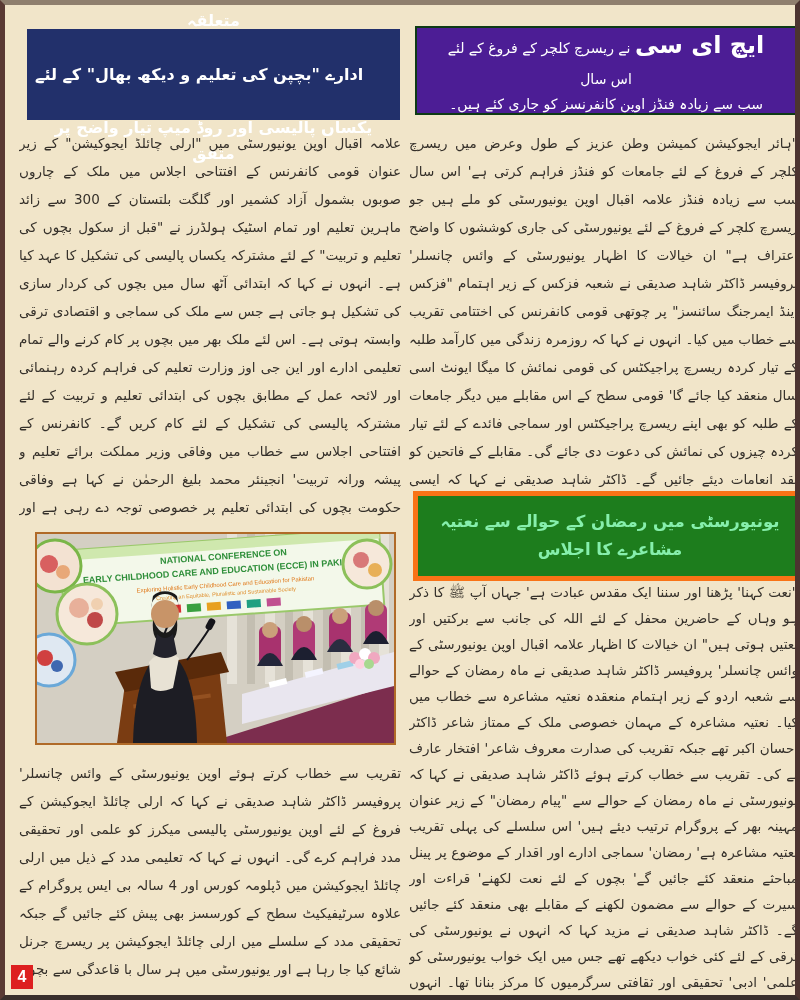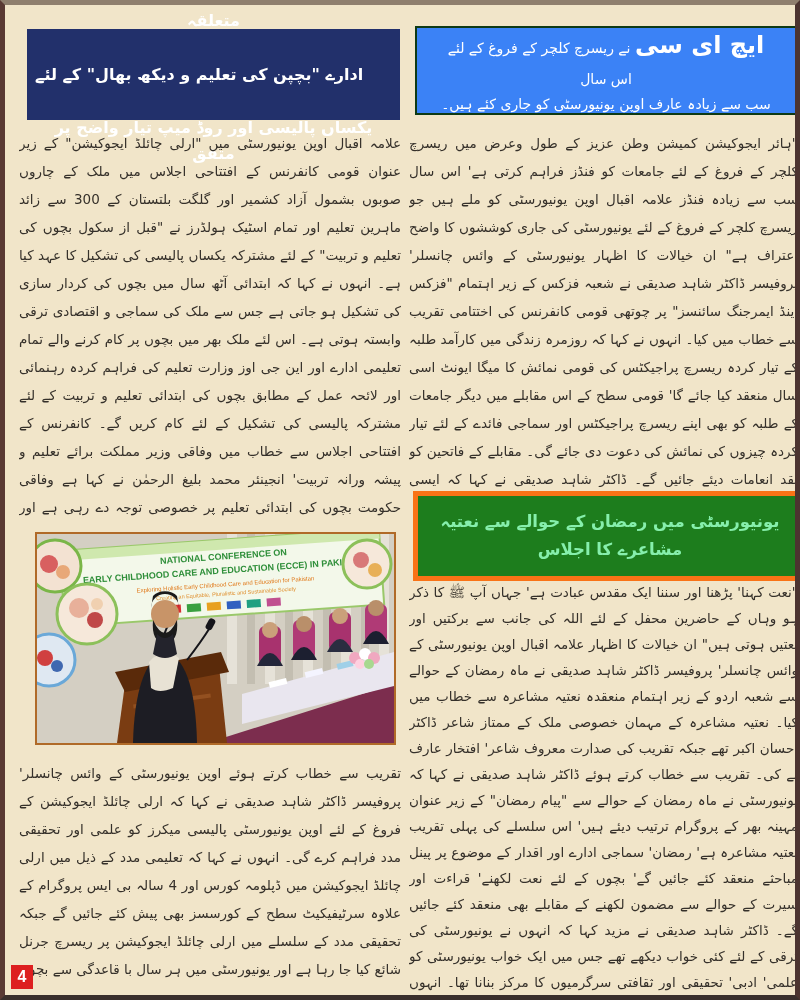--- a/index.html
+++ b/index.html
@@ -11,21 +11,21 @@
     font-family:"DejaVu Sans", sans-serif;
   }
   .headline-left{
     position:absolute; left:22px; top:24px; width:373px; height:91px;
     background:#22306b; color:#fff; display:flex; flex-direction:column;
     justify-content:center; align-items:flex-end; text-align:center;
     font-weight:bold; font-size:16px; line-height:1.62; padding:2px 8px; box-sizing:border-box;gap:28px;
   }
   .headline-right{
     position:absolute; left:410px; top:21px; width:382px; height:89px;
-    background:#3b82f6; border:2px solid #0e3a14; color:#fff;
+    background:#4c1d95; border:2px solid #0e3a14; color:#fff;
     display:flex; flex-direction:column; justify-content:center;
     text-align:center; font-size:14px; line-height:1.8; padding:2px 20px; box-sizing:border-box;
   }
   .headline-right .lead{font-size:24px; font-weight:bold; letter-spacing:1px;}
   .ramzan-box{
     position:absolute; left:408px; top:486px; width:384px; height:80px;
     background:#1d7d1d; border:5px solid #f97316; color:#86efac;
     display:flex; flex-direction:column; justify-content:center; align-items:center;
     text-align:center; font-weight:bold; font-size:16.5px; line-height:1.7;
   }
@@ -58,21 +58,21 @@
     <span>وزارت تعلیم' اوپن یونیورسٹی اور تمام متعلقہ</span>
     <span>ادارے "بچپن کی تعلیم و دیکھ بھال" کے لئے</span>
     <span>یکساں پالیسی اور روڈ میپ تیار واضح پر متفق</span>
   </div>
 
   <div class="headline-right" dir="rtl">
     <span>
       <span class="lead">ایچ ای سی</span>
       <span>نے ریسرچ کلچر کے فروغ کے لئے اس سال</span>
     </span>
-    <span>سب سے زیادہ عارف اوپن یونیورسٹی کو جاری کئے ہیں۔</span>
+    <span>سب سے زیادہ فنڈز اوپن کانفرنسز کو جاری کئے ہیں۔</span>
   </div>
 
   <div id="col-left-top" class="body-text">علامہ اقبال اوپن یونیورسٹی میں "ارلی چائلڈ ایجوکیشن" کے زیر عنوان قومی کانفرنس کے افتتاحی اجلاس میں ملک کے چاروں صوبوں بشمول آزاد کشمیر اور گلگت بلتستان کے 300 سے زائد ماہرین تعلیم اور تمام اسٹیک ہولڈرز نے "قبل از سکول بچوں کی تعلیم و تربیت" کے لئے مشترکہ یکساں پالیسی کی تشکیل کا عہد کیا ہے۔ انہوں نے کہا کہ ابتدائی آٹھ سال میں بچوں کی کردار سازی کی تشکیل ہو جاتی ہے جس سے ملک کی سماجی و اقتصادی ترقی وابستہ ہوتی ہے۔ اس لئے ملک بھر میں بچوں پر کام کرنے والے تمام تعلیمی ادارے اور این جی اوز وزارت تعلیم کی فراہم کردہ رہنمائی اور لائحہ عمل کے مطابق بچوں کی ابتدائی تعلیم و تربیت کے لئے مشترکہ پالیسی کی تشکیل کے لئے کام کریں گے۔ کانفرنس کے افتتاحی اجلاس سے خطاب میں وفاقی وزیر مملکت برائے تعلیم و پیشہ ورانہ تربیت' انجینئر محمد بلیغ الرحمٰن نے کہا ہے وفاقی حکومت بچوں کی ابتدائی تعلیم پر خصوصی توجہ دے رہی ہے اور امید ظاہر کی ہے کہ دو روزہ کانفرنس کے دوران نئی نسل کے بہتر مستقبل کو یقینی بنانے کے لئے ایک روڈ میپ تشکیل دیا جائے گا۔ اوپن یونیورسٹی کے وائس چانسلر' پروفیسر ڈاکٹر شاہد صدیقی نے کہا کہ اوپن یونیورسٹی ارلی چائلڈ ایجوکیشن کے فروغ کے لئے پالیسی میکرز کو علمی و تحقیقی مدد فراہم کرے گی۔ انہوں نے کہا کہ یونیورسٹی ارلی چائلڈ ایجوکیشن کے معاملے میں حکومت کا مضبوط پارٹنر بننے کی خواہش رکھتی ہے۔</div>
 
   <div class="photo-frame">
     <svg width="357" height="209" viewBox="0 0 357 209">
 
       <rect x="0" y="0" width="357" height="209" fill="#d4cfc3"></rect>
       <g>
         <rect x="190" y="0" width="10" height="150" fill="#e6e2d8"></rect>

